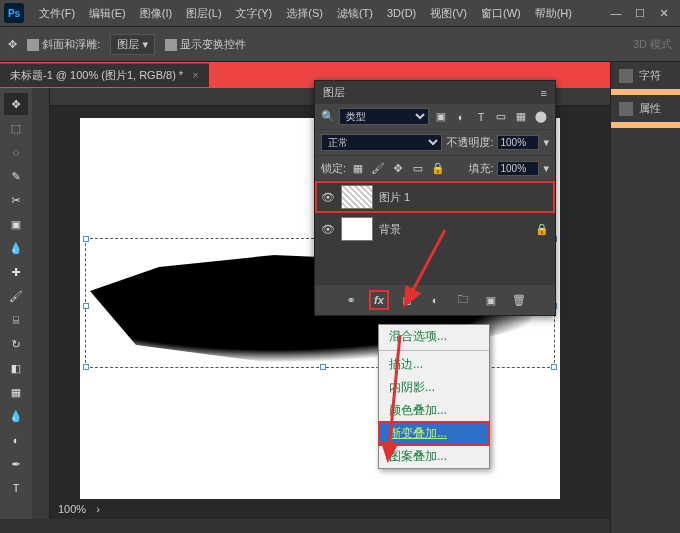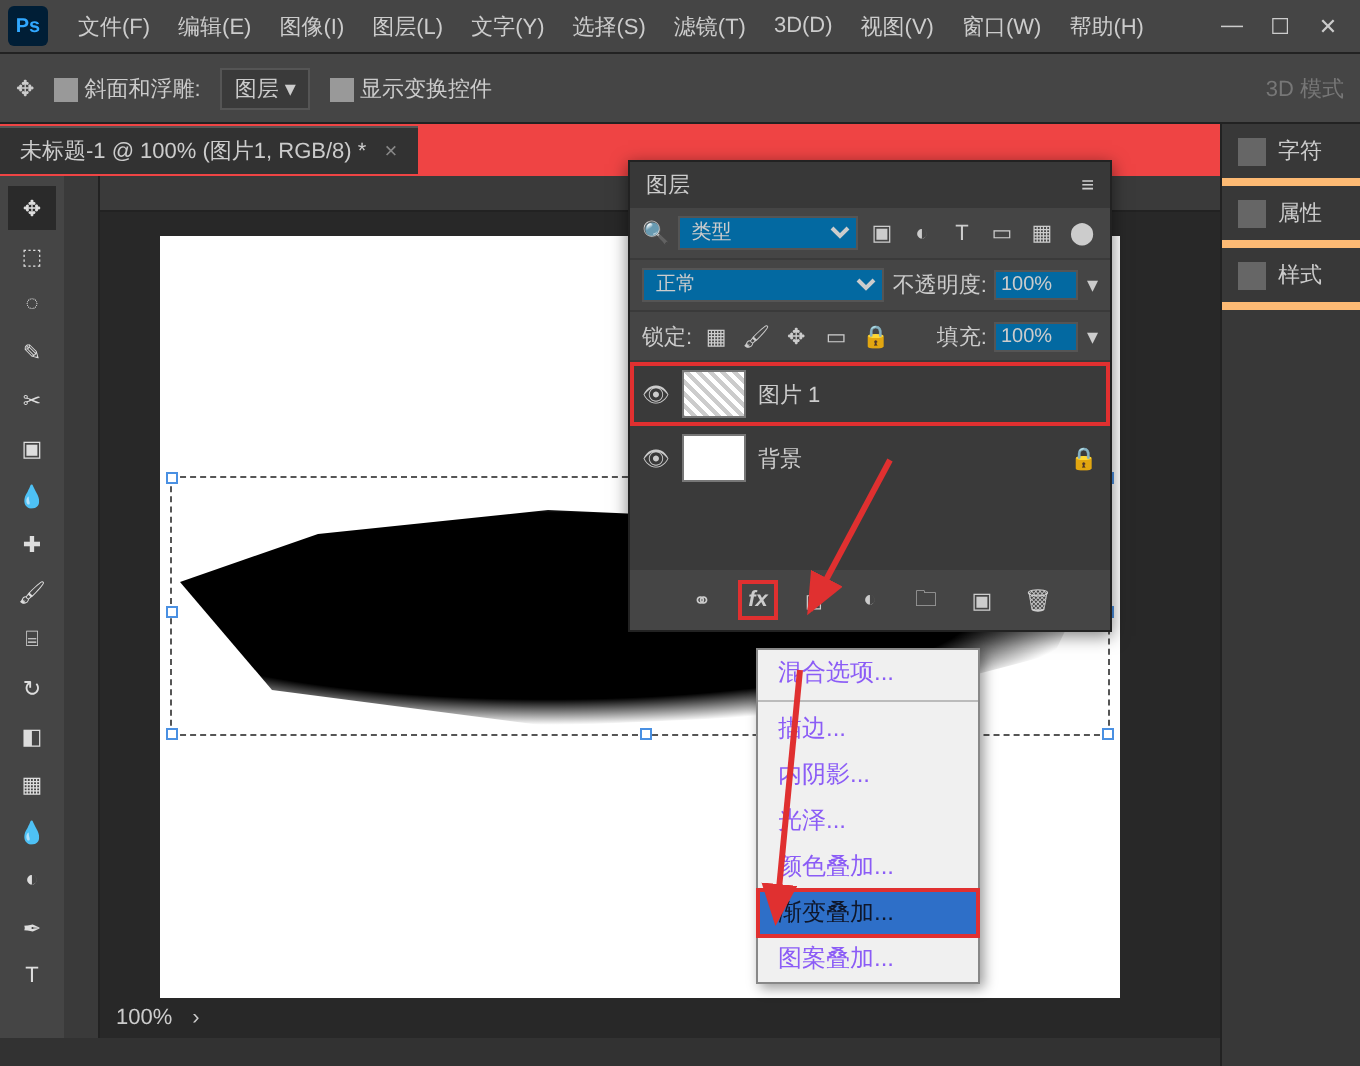--- a/index.html
+++ b/index.html
@@ -22,41 +22,41 @@
 .ruler-v{width:18px;background:#3a3a3a;border-right:1px solid #222;}
 .canvas-area{flex:1;background:#282828;display:flex;flex-direction:column;}
 .ruler-h{height:18px;background:#3a3a3a;border-bottom:1px solid #222;}
 .canvas-scroll{flex:1;position:relative;overflow:hidden;}
 .canvas{position:absolute;top:12px;left:30px;width:480px;height:390px;background:#fff;}
 .brush{position:absolute;top:125px;left:10px;width:460px;height:120px;background:radial-gradient(ellipse at 40% 50%,#000 0%,#000 55%,transparent 70%);clip-path:polygon(0% 40%,15% 20%,40% 10%,70% 15%,100% 30%,95% 70%,70% 95%,40% 100%,10% 85%);}
 .sel-box{position:absolute;top:120px;left:5px;width:470px;height:130px;border:1px dashed #555;}
 .sel-box .h{position:absolute;width:6px;height:6px;background:#fff;border:1px solid #4a90e2;}
 .statusbar{height:20px;background:#282828;display:flex;align-items:center;padding:0 8px;color:#999;font-size:10px;gap:10px;}
 .rpanel{position:absolute;right:0;top:62px;width:70px;bottom:0;background:#383838;border-left:1px solid #222;}
-.rpanel .sec{padding:6px 8px;border-bottom:4px solid #fdba74;display:flex;align-items:center;gap:6px;}
+.rpanel .sec{padding:6px 8px;border-bottom:6px solid #fdba74;display:flex;align-items:center;gap:6px;}
 .rpanel .ic{width:14px;height:14px;background:#666;}
 .layers{position:absolute;left:314px;top:80px;width:242px;background:#454545;border:1px solid #222;box-shadow:0 2px 8px rgba(0,0,0,.5);}
 .layers .hdr{background:#383838;padding:4px 8px;display:flex;align-items:center;}
 .layers .row{padding:4px 6px;display:flex;align-items:center;gap:4px;border-bottom:1px solid #3a3a3a;}
-.layers select,.layers input{background:#0369a1;border:1px solid #555;color:#ccc;padding:1px 2px;font-size:10px;}
+.layers select,.layers input{background:#0f172a;border:1px solid #555;color:#ccc;padding:1px 2px;font-size:10px;}
 .lrow .search{flex:1;}
 .icn{width:16px;height:16px;display:flex;align-items:center;justify-content:center;}
 .layerlist{background:#3a3a3a;}
 .layer{display:flex;align-items:center;padding:4px 6px;gap:6px;}
 .layer.hl{outline:2px solid #e03030;outline-offset:-2px;}
 .layer .eye{width:14px;}
 .layer .thumb{width:32px;height:24px;background:#fff;border:1px solid #777;}
 .layer .thumb.bg{background:linear-gradient(45deg,#ccc 25%,#fff 25%,#fff 50%,#ccc 50%,#ccc 75%,#fff 75%);background-size:6px 6px;}
 .lfooter{display:flex;justify-content:center;gap:10px;padding:6px;background:#454545;}
 .lfooter .icn{width:18px;height:18px;}
 .fx-hl{outline:2px solid #e03030;outline-offset:-1px;font-style:italic;font-weight:bold;}
 .fxmenu{position:absolute;left:378px;top:324px;width:112px;background:#f0f0f0;border:1px solid #888;box-shadow:2px 2px 6px rgba(0,0,0,.4);}
-.fxmenu div{padding:3px 10px;color:#8b5cf6;font-size:12px;}
+.fxmenu div{padding:3px 10px;color:#15803d;font-size:12px;}
 .fxmenu .sep{height:1px;background:#bbb;padding:0;margin:2px 0;}
-.fxmenu .sel{background:#2e6fc8;color:#0f172a;border:none;outline:2px solid #e03030;outline-offset:-1px;}
+.fxmenu .sel{background:#2e6fc8;color:#bef264;border:none;outline:2px solid #e03030;outline-offset:-1px;text-decoration:underline;}
 .arrow{position:absolute;pointer-events:none;}
 .arrow svg{overflow:visible;}
 </style>
 </head>
 <body>
 
 <div class="menubar">
   <div class="logo">Ps</div>
   <span>文件(F)</span>
   <span>编辑(E)</span>
@@ -138,24 +138,20 @@
 
 <div class="rpanel">
   <div class="sec">
       <span class="ic"></span>
       <span>字符</span>
     </div>
   <div class="sec">
       <span class="ic"></span>
       <span>属性</span>
     </div>
-  <div class="sec">
-      <span class="ic"></span>
-      <span>样式</span>
-    </div>
 </div>
 
 <div class="layers">
   <div class="hdr">
       <span>图层</span>
       <span style="margin-left:auto">≡</span>
     </div>
   <div class="row lrow">
     <span>🔍</span>
     <select class="search"><option>类型</option></select>
@@ -206,21 +202,20 @@
     <span class="icn">▣</span>
     <span class="icn">🗑</span>
   </div>
 </div>
 
 <div class="fxmenu">
   <div>混合选项...</div>
   <div class="sep"></div>
   <div>描边...</div>
   <div>内阴影...</div>
-  <div>光泽...</div>
   <div>颜色叠加...</div>
   <div class="sel">渐变叠加...</div>
   <div>图案叠加...</div>
 
 </div>
 
 <div class="arrow" style="left:395px;top:225px">
 <svg width="60" height="90">
       <defs>
         <marker id="ah1" markerWidth="8" markerHeight="8" refX="6" refY="3" orient="auto">

